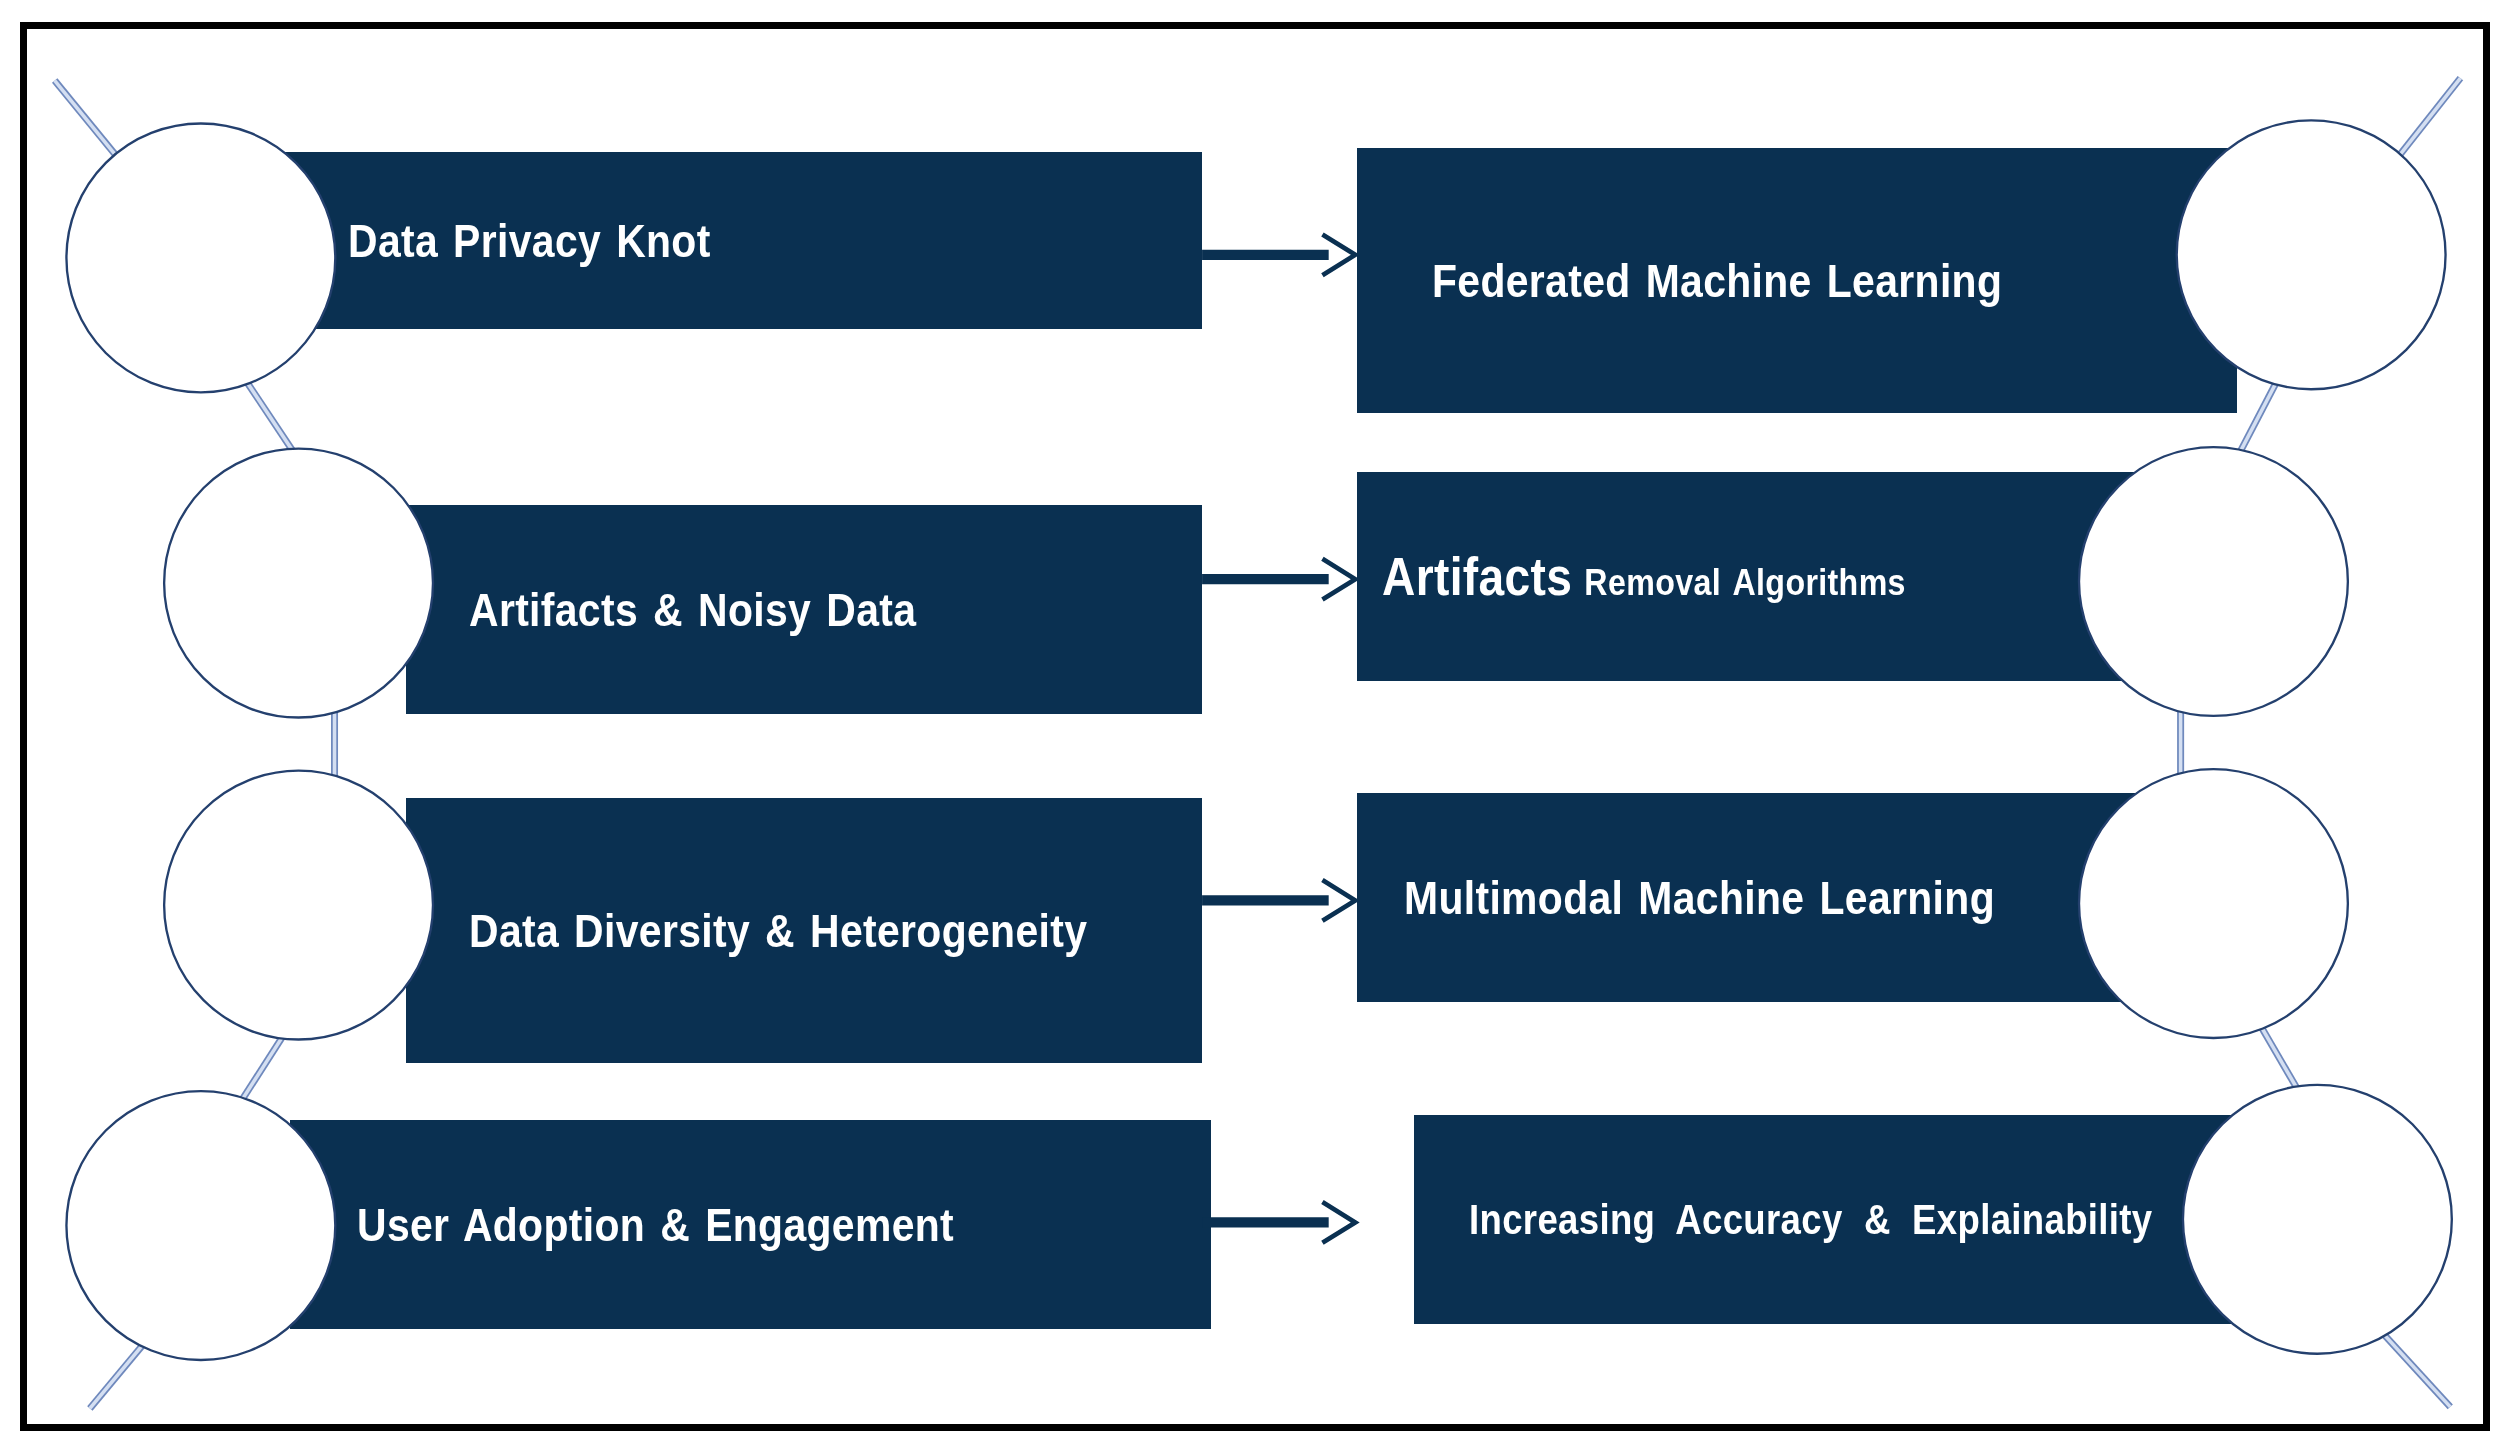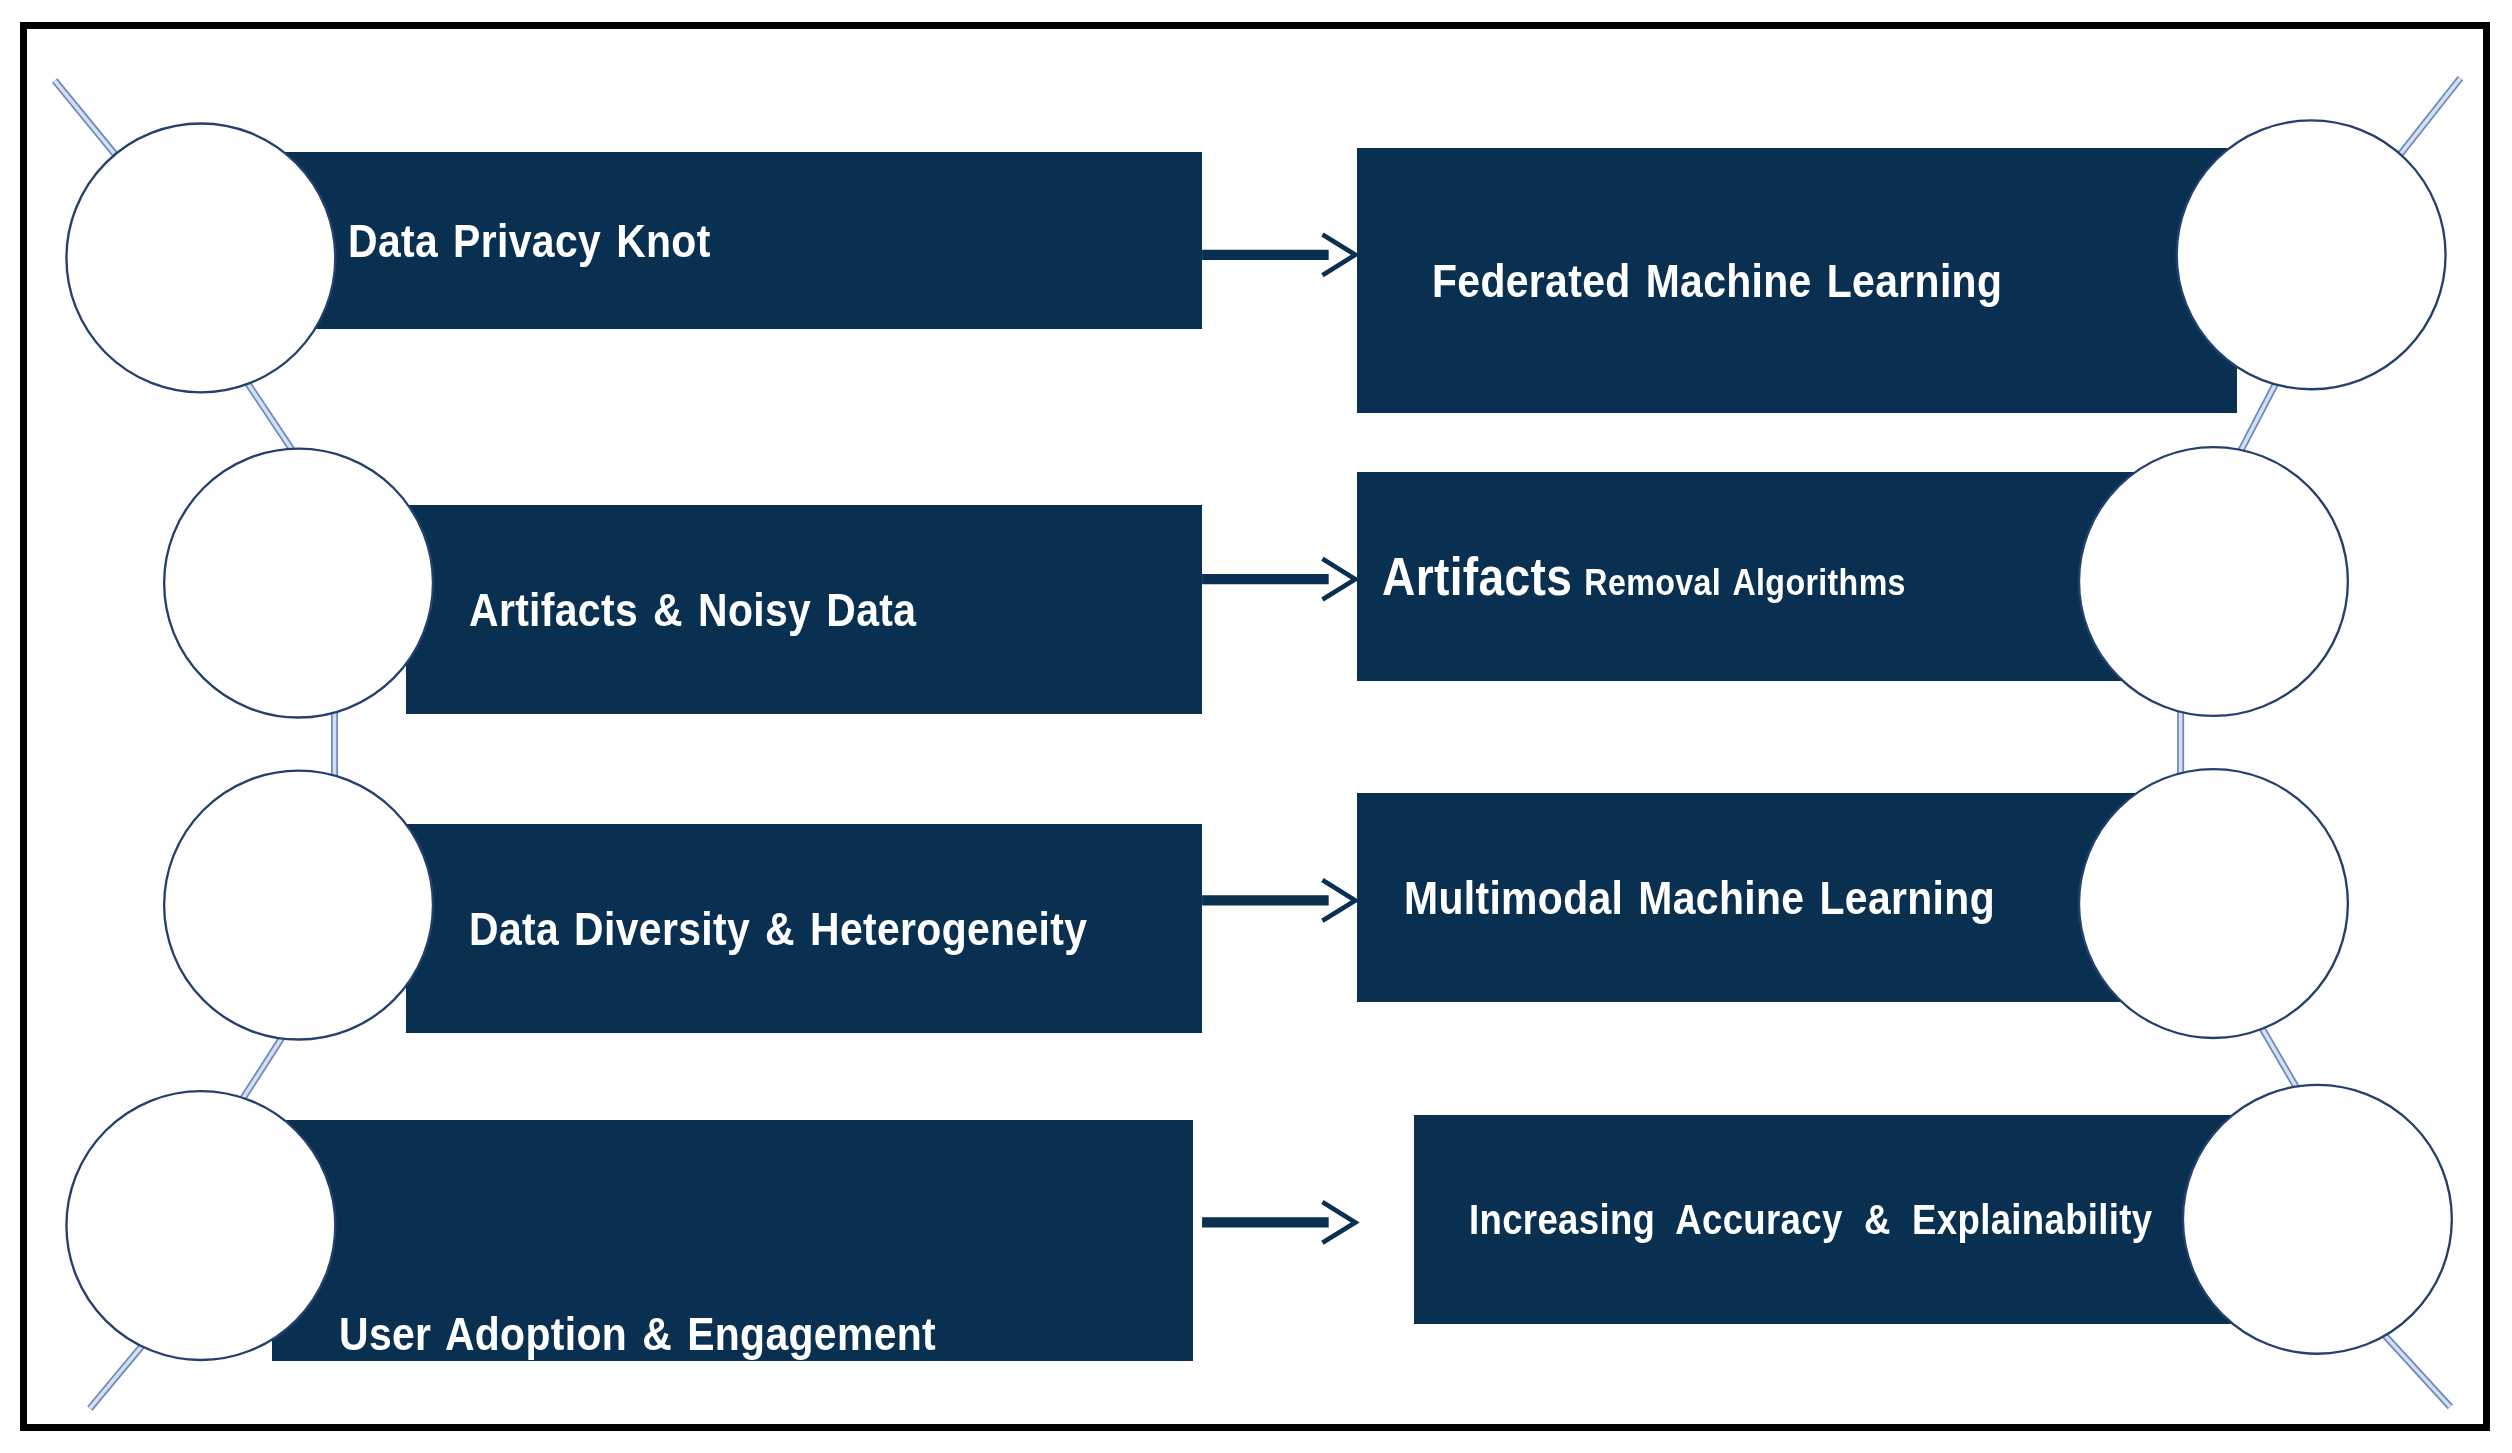--- a/index.html
+++ b/index.html
@@ -30,22 +30,22 @@
     color:var(--text_white);font-weight:bold;font-size:47px;
     transform:scaleX(0.87);transform-origin:left center;
     white-space:nowrap;word-spacing:3.9px;letter-spacing:0.4px;
   }
   .label .big{font-size:53px;}
   .label .small{font-size:37px;margin-left:14px;}
   .label.tight{font-size:42px;word-spacing:12.5px;}
   
   .b-l1{left:281px;top:152px;width:921px;height:177px;padding-left:67px;}
   .b-l2{left:406px;top:477px;width:796px;height:209px;padding-left:63px;margin-top:28px;}
-  .b-l3{left:406px;top:798px;width:796px;height:209px;padding-left:63px;margin-top:26px;}
-  .b-l4{left:272px;top:1120px;width:921px;height:241px;padding-left:67px;align-items:flex-end;}
+  .b-l3{left:406px;top:798px;width:796px;height:265px;padding-left:63px;}
+  .b-l4{left:290px;top:1120px;width:921px;height:209px;padding-left:67px;}
   .b-r1{left:1357px;top:148px;width:880px;height:265px;padding-left:75px;}
   .b-r2{left:1357px;top:472px;width:791px;height:209px;padding-left:25px;}
   .b-r3{left:1357px;top:793px;width:791px;height:209px;padding-left:47px;}
   .b-r4{left:1414px;top:1115px;width:880px;height:209px;padding-left:55px;align-items:center;}
   
   .conn-o{stroke:var(--connector_outer);stroke-width:9;fill:none;}
   .conn-i{stroke:var(--connector_inner);stroke-width:4.5;fill:none;}
   .node{fill:#ffffff;stroke:var(--circle_stroke);stroke-width:3;}
   .arrow-bar{stroke:var(--box_navy);stroke-width:13;}
   .arrow-head{stroke:var(--box_navy);stroke-width:6;fill:none;}

